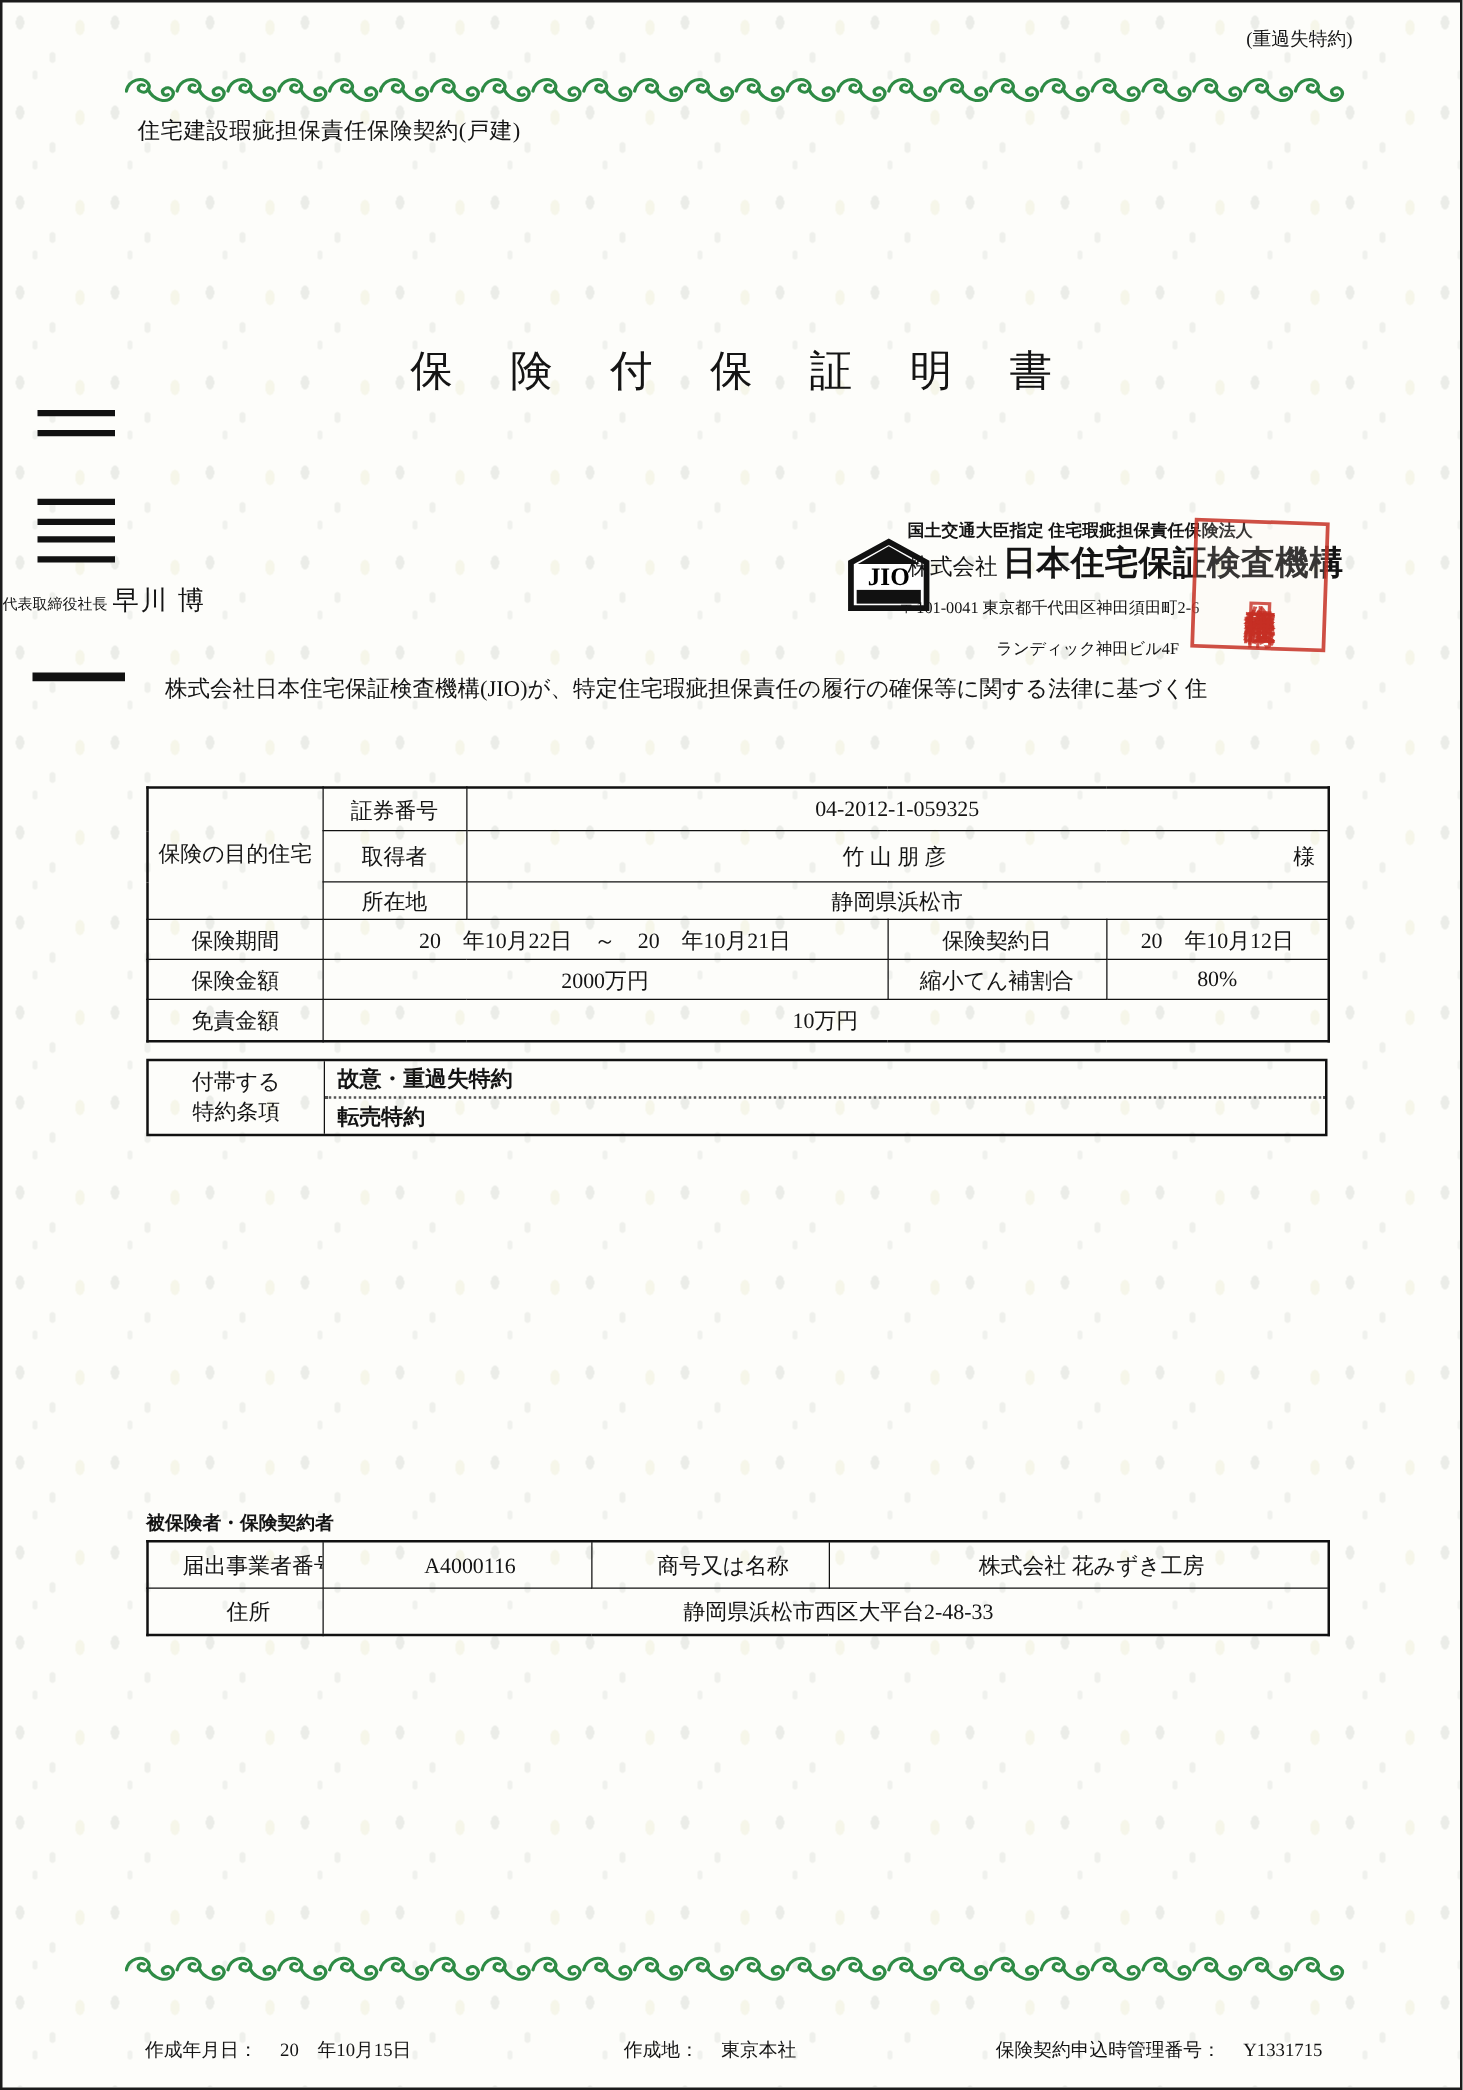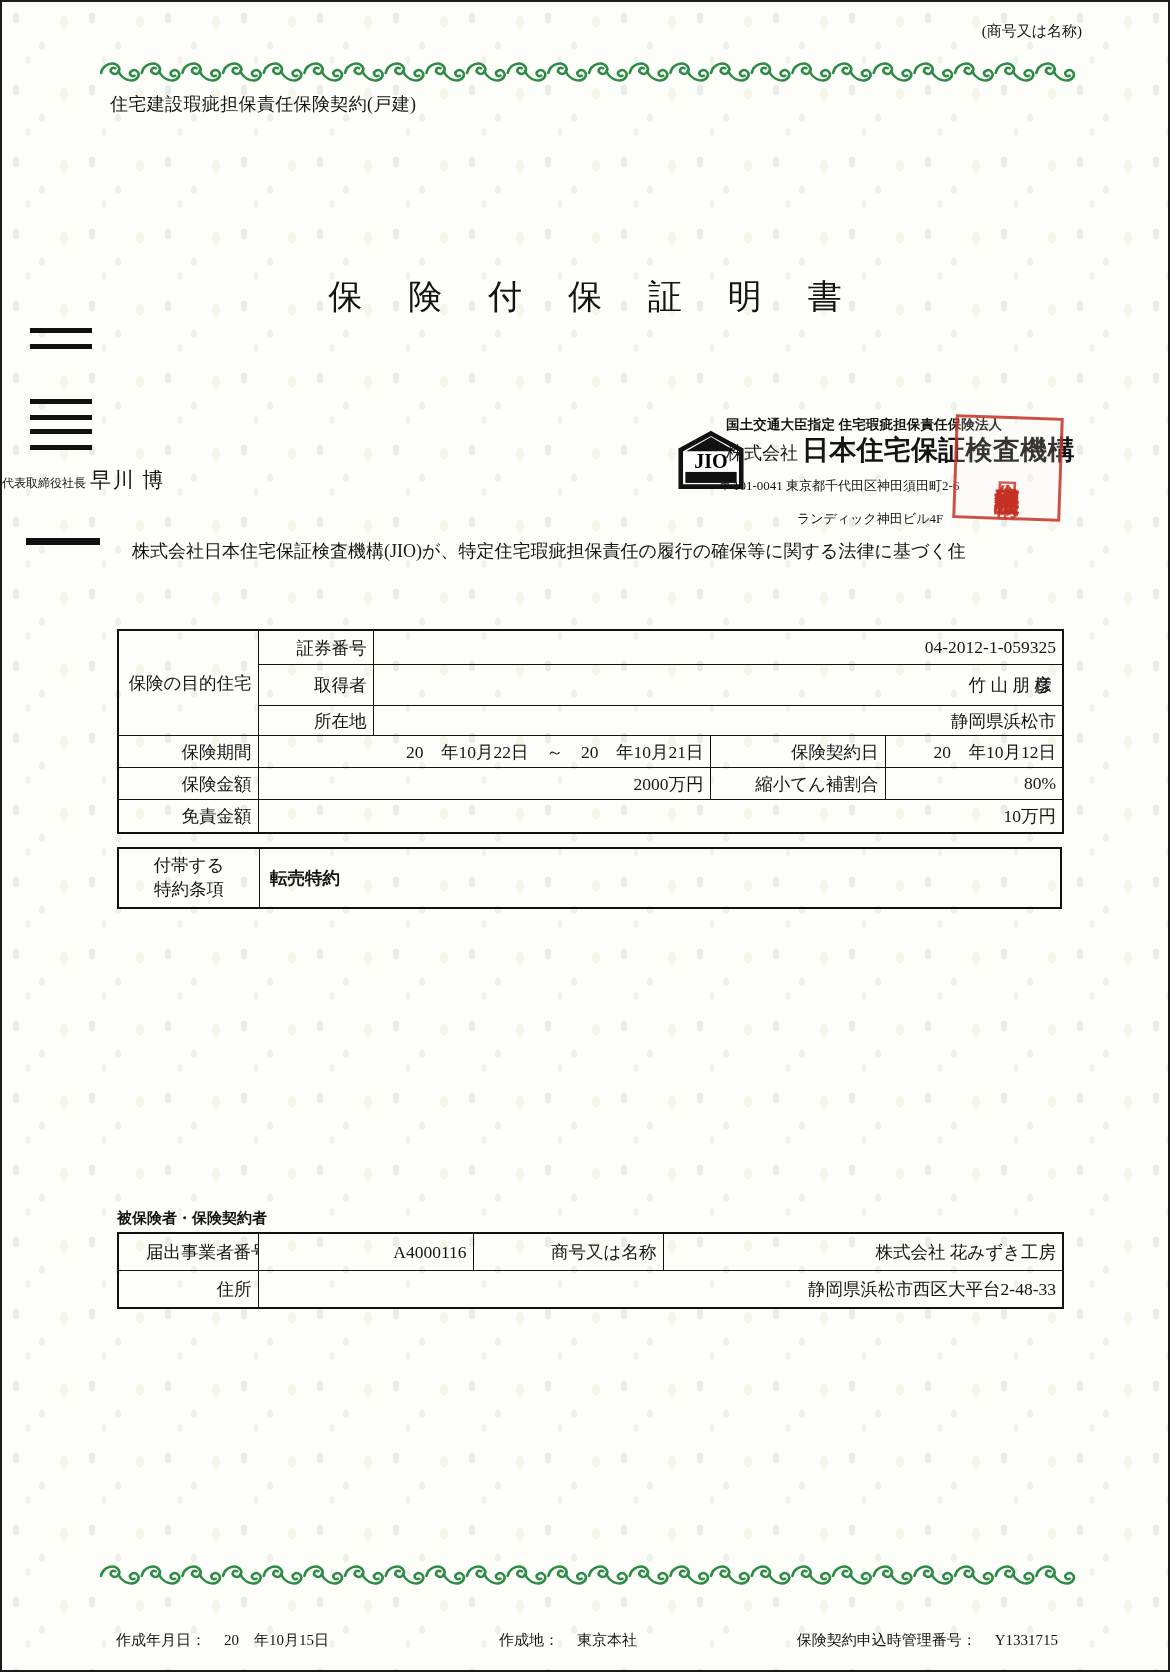--- a/index.html
+++ b/index.html
@@ -49,21 +49,21 @@
   .seal {
     left:952px; top:414px; width:102px; height:98px; border:3.5px solid rgba(198,48,36,0.85);
     transform:rotate(2deg); display:flex; justify-content:center; align-items:center;
     writing-mode:vertical-rl; color:rgba(198,48,36,0.8); font-weight:bold;
     font-size:25px; line-height:1.25; letter-spacing:0.05em; background:rgba(255,240,238,0.15);
   }
   .statement { left:112px; top:536px; width:960px; font-size:18px; line-height:1.5; }
   .statement .l1 { text-indent:1em; }
   
   table { border-collapse:collapse; table-layout:fixed; background:transparent; }
-  td { border:1.5px solid #111; font-size:17.5px; text-align:right; padding:0 6px; overflow:hidden; white-space:nowrap; }
+  td { border:1.5px solid #111; font-size:17.5px; text-align:center; padding:0 6px; overflow:hidden; white-space:nowrap; }
   .policy-table { left:115px; top:627px; width:945px; border:2.5px solid #111; }
   .policy-table .r1 td { height:33px; }
   .policy-table .r2 td { height:40px; }
   .policy-table .r3 td { height:29px; }
   .policy-table .r4 td { height:31px; }
   .policy-table .r5 td { height:31px; }
   .policy-table .r6 td { height:32px; }
   .acq-cell { position:relative; letter-spacing:0.25em; }
   .honorific { position:absolute; right:10px; top:50%; transform:translateY(-50%); letter-spacing:0; }
   .riders-box { left:115px; top:845px; width:945px; height:62px; border:2.5px solid #111; display:flex; box-sizing:border-box; background:transparent; }
@@ -80,21 +80,21 @@
   .f-center { left:497px; }
   .f-right { right:110px; }
   .gap { display:inline-block; width:1.2em; }
 </style>
 </head>
 <body>
 
 <div class="page">
   <div class="watermark"></div>
 
-  <div class="abs corner-note">(商号又は名称)</div>
+  <div class="abs corner-note">(重過失特約)</div>
 
   <svg class="abs vine vine-top" viewBox="0 0 960 26" preserveAspectRatio="none" xmlns="http://www.w3.org/2000/svg">
     <defs>
       <g id="c0" stroke="#2e8b45" stroke-width="2.6" fill="none" stroke-linecap="round">
         <path d="M1 14 C3 4 14 1 18 7 C21 12 16 17 12 14 C9 12 11 7 15 9"></path>
         <path d="M18 12 C22 22 33 25 37 19 C40 14 35 9 31 12 C28 14 30 19 34 17"></path>
       </g>
       <g id="c4">
           <use href="#c0"></use>
           <use href="#c0" x="40"></use>
@@ -195,20 +195,21 @@
     </tr>
   </tbody>
     </table>
 
   <div class="abs riders-box">
     <div class="riders-label">
       <span>付帯する</span>
       <span>特約条項</span>
     </div>
     <div class="riders-items">
+      <div class="item">故意・重過失特約</div>
       <div class="item">転売特約</div>
     </div>
   </div>
 
   <div class="abs insured-label">被保険者・保険契約者</div>
 
   <table class="abs insured-table">
     <colgroup>
         <col style="width:140px">
         <col style="width:215px">

